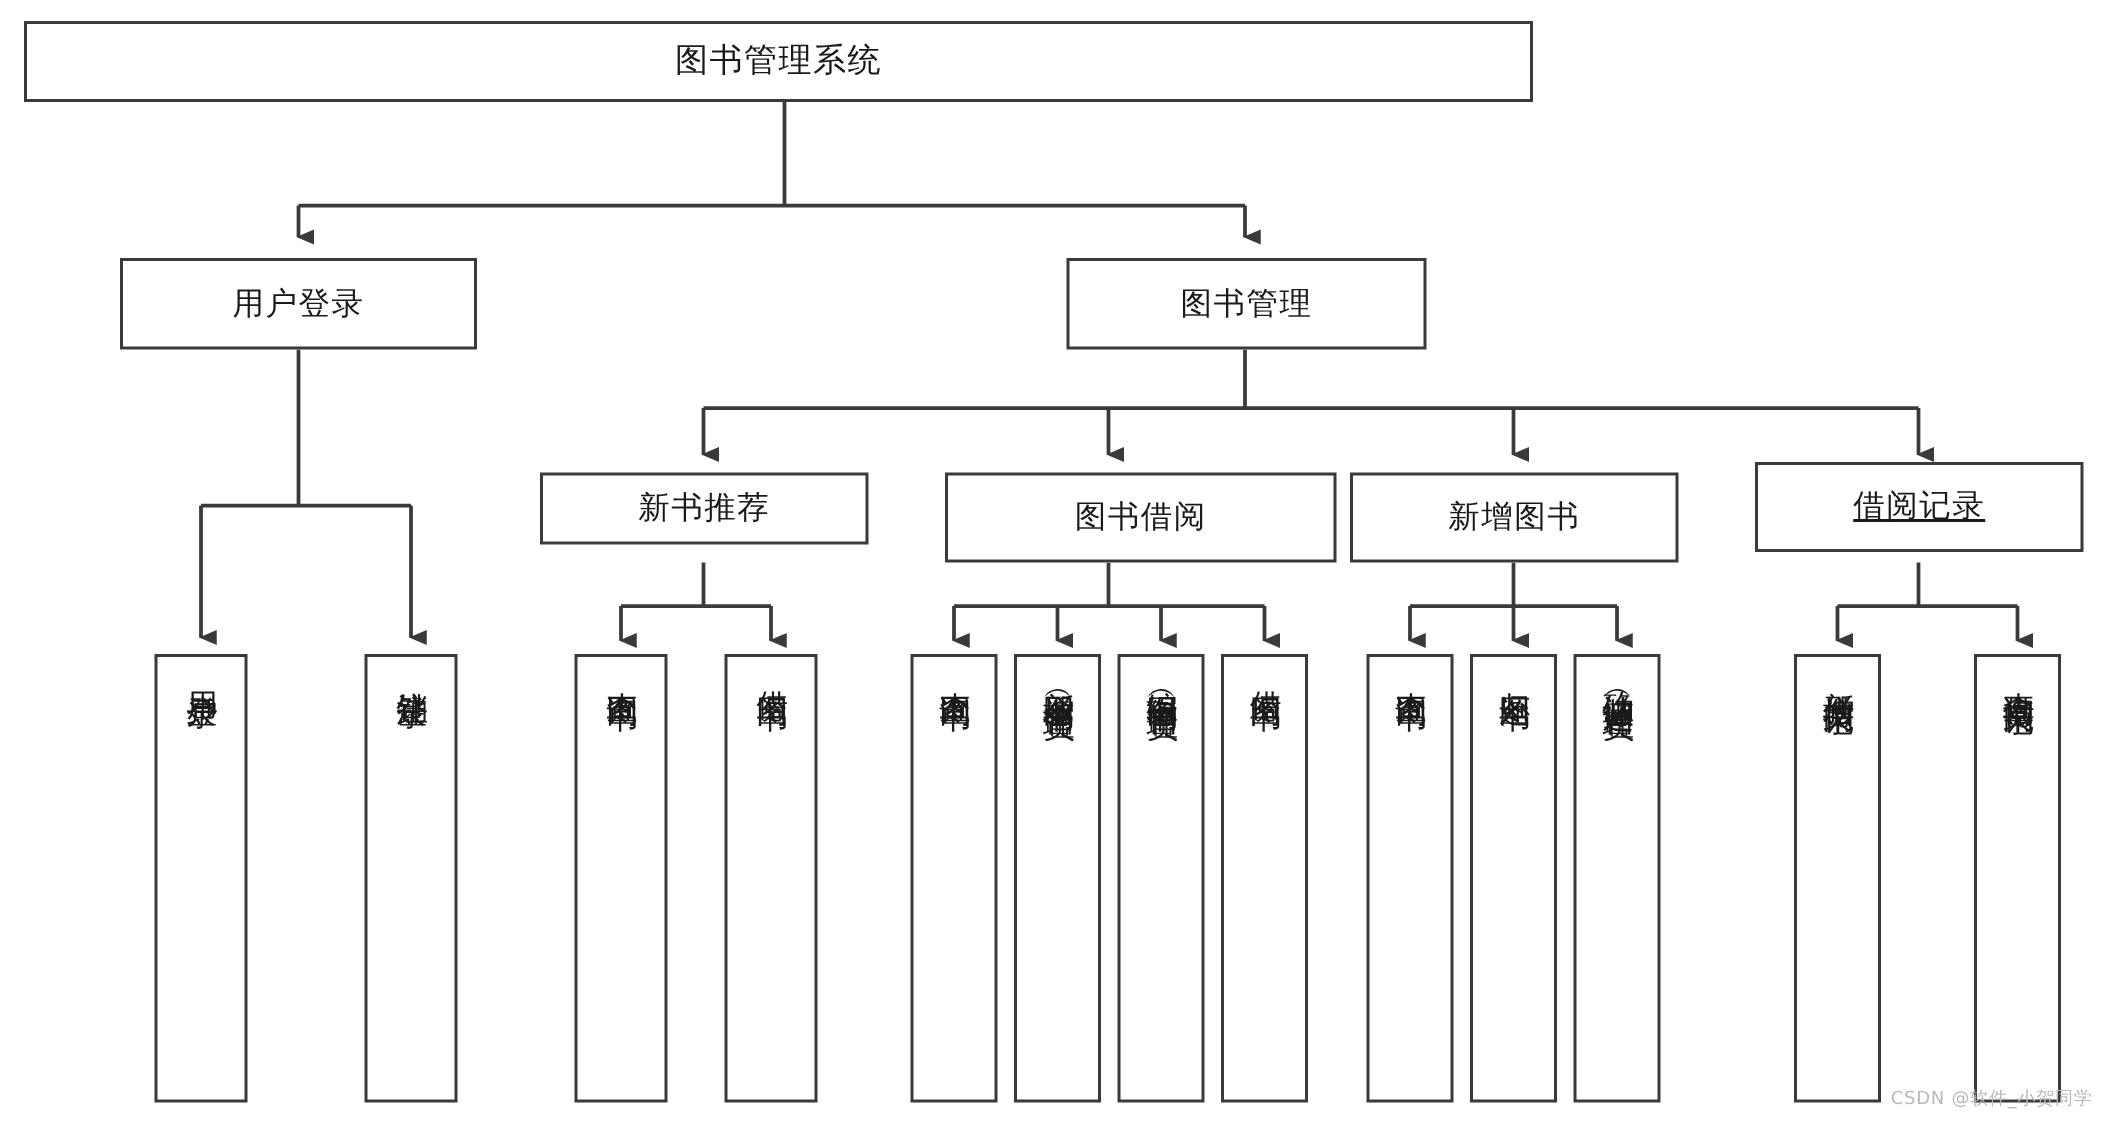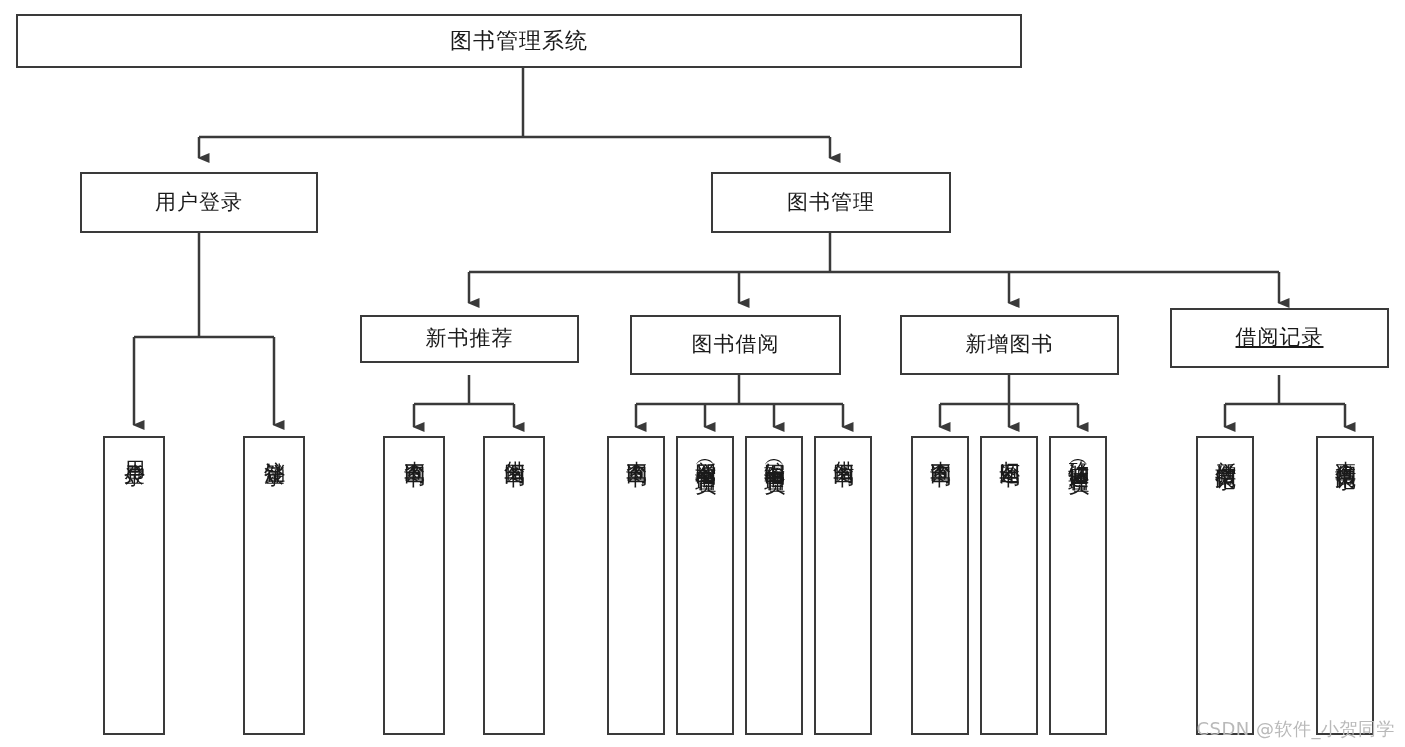--- a/index.html
+++ b/index.html
@@ -53,21 +53,21 @@
     font-size: 21px;
     line-height: 1.22;
     letter-spacing: 2px;
     white-space: nowrap;
     color: #1a1a1a;
   }
   .watermark {
     position: absolute;
     right: 10px;
     bottom: 6px;
-    font-size: 18px;
+    font-size: 12px;
     color: #b9b9b9;
     letter-spacing: 0.5px;
     white-space: nowrap;
     user-select: none;
   }
 </style>
 </head>
 <body>
 
 <div id="canvas">
@@ -130,21 +130,21 @@
   <div class="node h" style="left:80px; top:172px; width:238px; height:61px;">
     <span>用户登录</span>
   </div>
   <div class="node h" style="left:711px; top:172px; width:240px; height:61px;">
     <span>图书管理</span>
   </div>
 
   <div class="node h" style="left:360px; top:315px; width:219px; height:48px;">
     <span>新书推荐</span>
   </div>
-  <div class="node h" style="left:630px; top:315px; width:211px; height:60px;">
+  <div class="node h" style="left:630px; top:315px; width:261px; height:60px;">
     <span>图书借阅</span>
   </div>
   <div class="node h" style="left:900px; top:315px; width:219px; height:60px;">
     <span>新增图书</span>
   </div>
   <div class="node h" style="left:1170px; top:308px; width:219px; height:60px;text-decoration:underline;">
     <span>借阅记录</span>
   </div>
 
   <div class="node leaf" style="left:103px; top:436px; width:62px; height:299px;">

